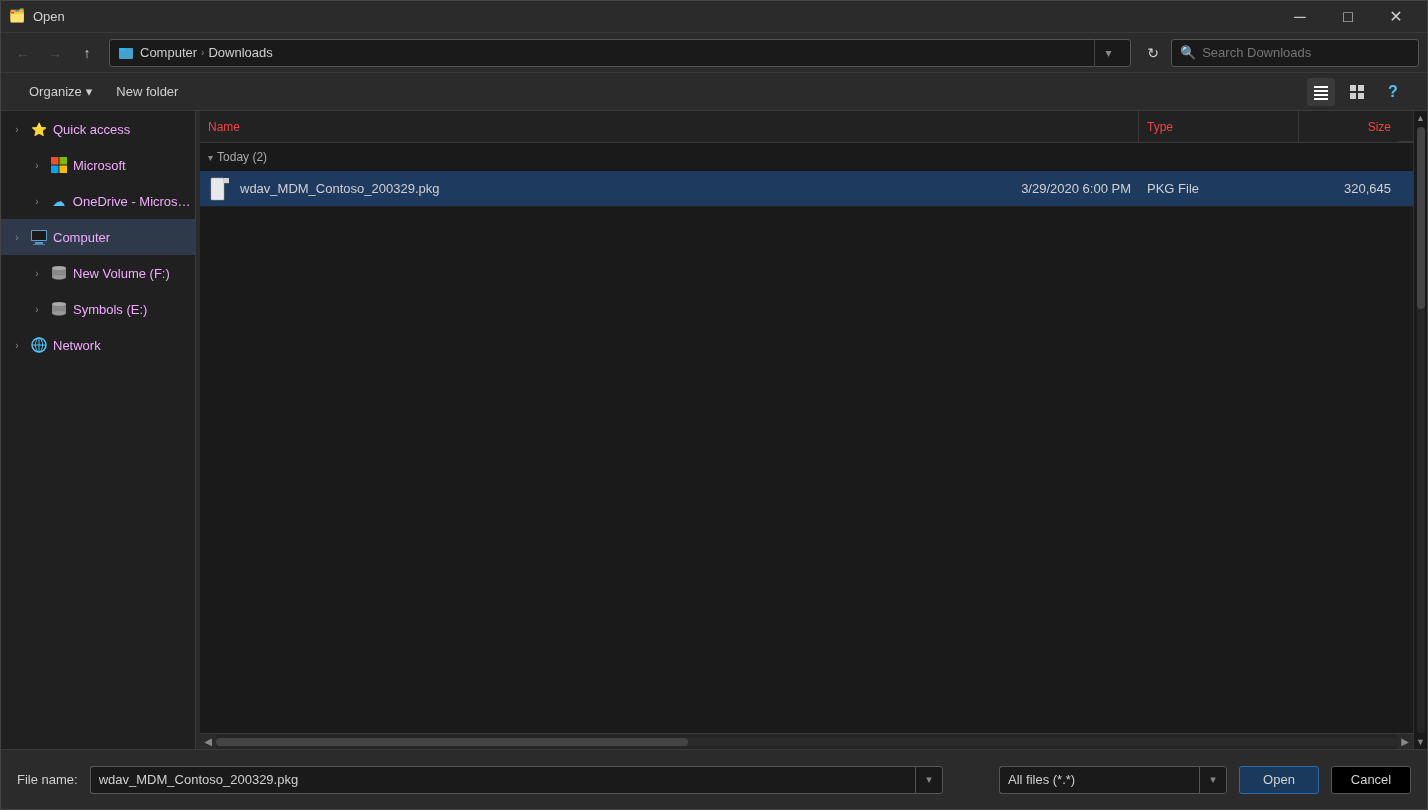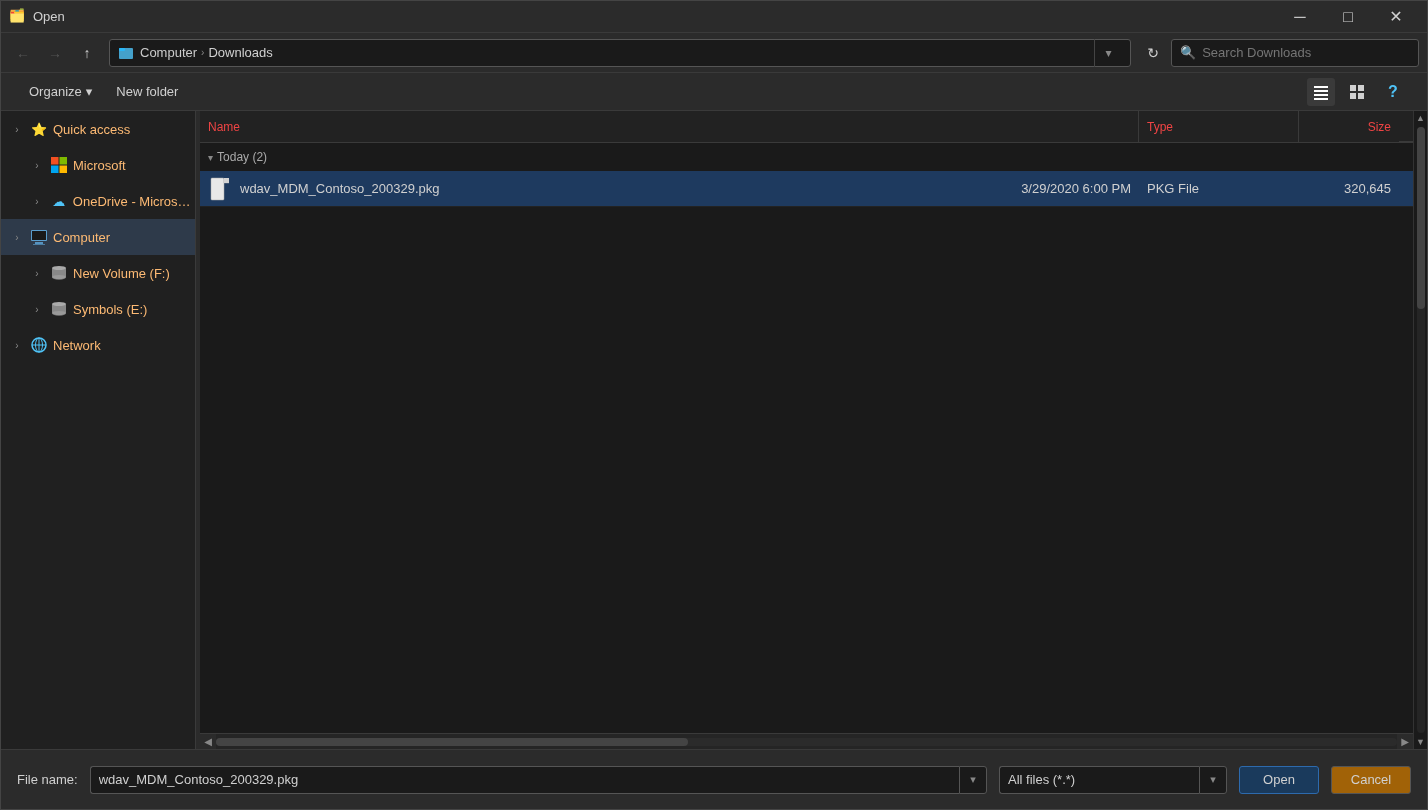--- a/index.html
+++ b/index.html
@@ -182,21 +182,21 @@
       cursor: pointer;
       gap: 4px;
     }
     .sidebar-item.active { background: #2e3a4a; }
     .sidebar-expand {
       width: 16px; height: 16px;
       display: flex; align-items: center; justify-content: center;
       color: #888; font-size: 10px;
     }
     .sidebar-icon { width: 20px; height: 20px; display: flex; align-items: center; justify-content: center; flex-shrink: 0; }
-    .sidebar-label { font-size: 13px; color: #fdba74; white-space: nowrap; overflow: hidden; text-overflow: ellipsis; }
+    .sidebar-label { font-size: 13px; color: #f0abfc; white-space: nowrap; overflow: hidden; text-overflow: ellipsis; }
 
     
     .file-area {
       flex: 1;
       display: flex;
       flex-direction: column;
       overflow: hidden;
       background: #1a1a1a;
     }
     .file-header {
@@ -326,21 +326,21 @@
     }
     .file-type-dropdown-arrow {
       width: 28px; height: 28px;
       background: #1a1a1a; border: 1px solid #555;
       border-radius: 0 3px 3px 0;
       color: #888; cursor: pointer; font-size: 11px;
       display: flex; align-items: center; justify-content: center;
     }
     .action-btn {
       height: 28px; min-width: 80px;
-      background: #a16207;
+      background: #000000;
       border: 1px solid #555;
       border-radius: 3px;
       color: #d0d0d0; cursor: pointer;
       font-size: 13px; font-family: inherit;
       padding: 0 16px;
     }
     .action-btn.primary { background: #1a3a5c; border-color: #2d6aad; }
 
     
     .sidebar-resize {
@@ -573,21 +573,21 @@
     </div>
 
   </div>
 
   <div class="bottom-bar">
     <span class="file-name-label">File name:</span>
     <div class="file-name-input-wrapper">
       <input class="file-name-input" type="text" value="wdav_MDM_Contoso_200329.pkg" style="">
       <button class="file-name-dropdown">▾</button>
     </div>
-    <div style="display:flex; align-items:center;">
+    <div style="display:flex; align-items:center;margin-left:44px;">
       <div class="file-type-dropdown">
         <span>All files (*.*)</span>
       </div>
       <button class="file-type-dropdown-arrow">▾</button>
     </div>
     <button class="action-btn primary">Open</button>
     <button class="action-btn">Cancel</button>
   </div>
 
 </div>

